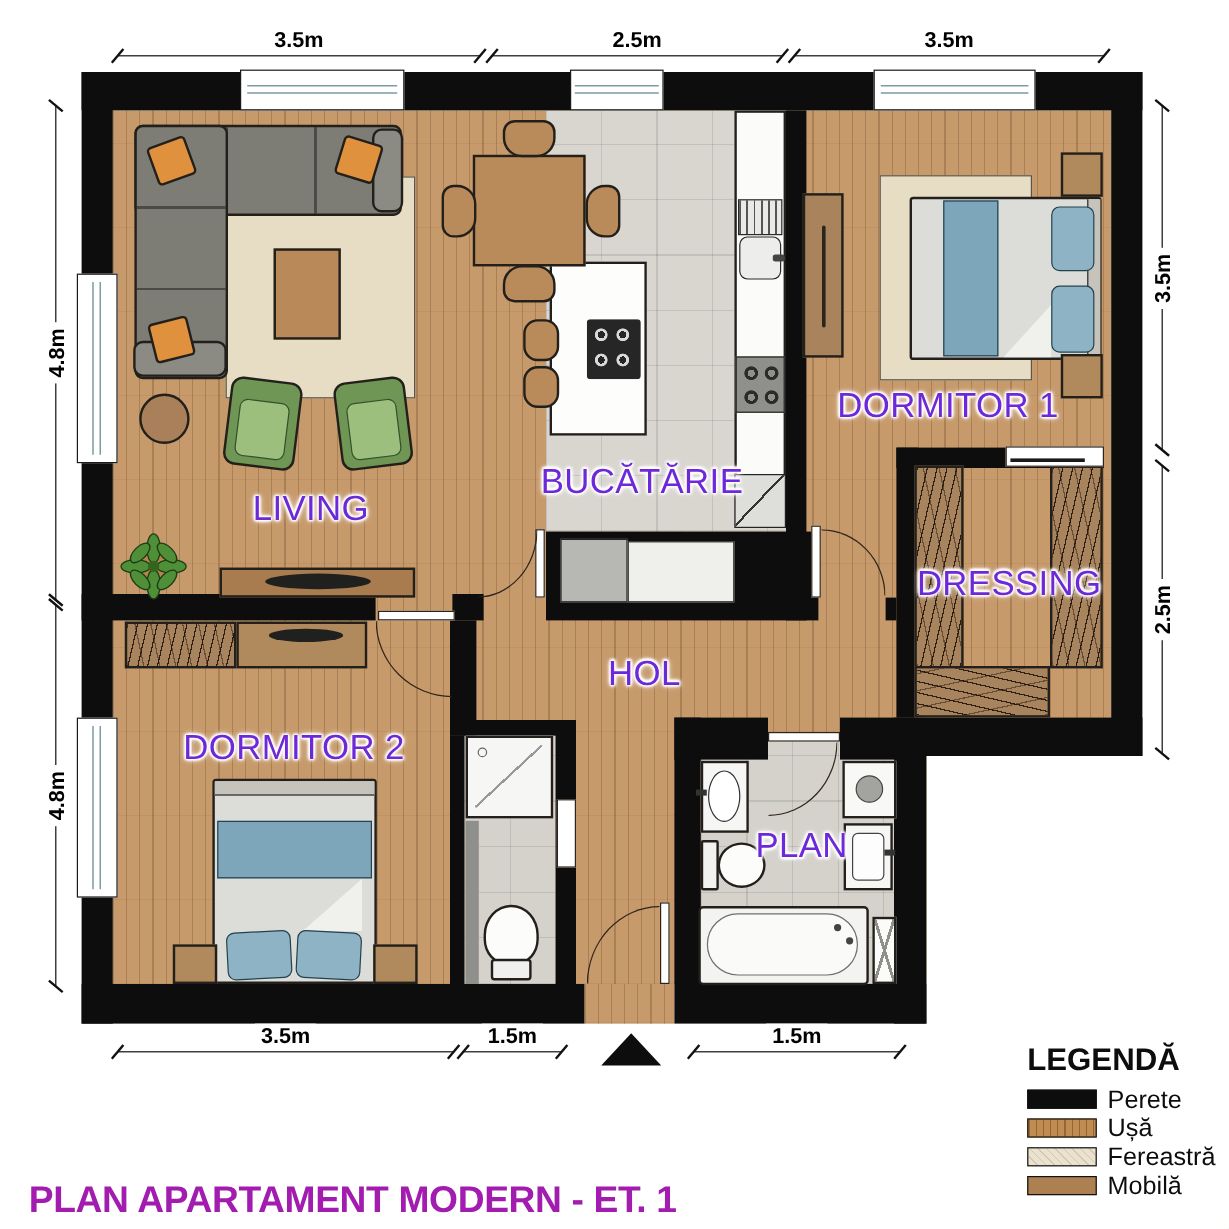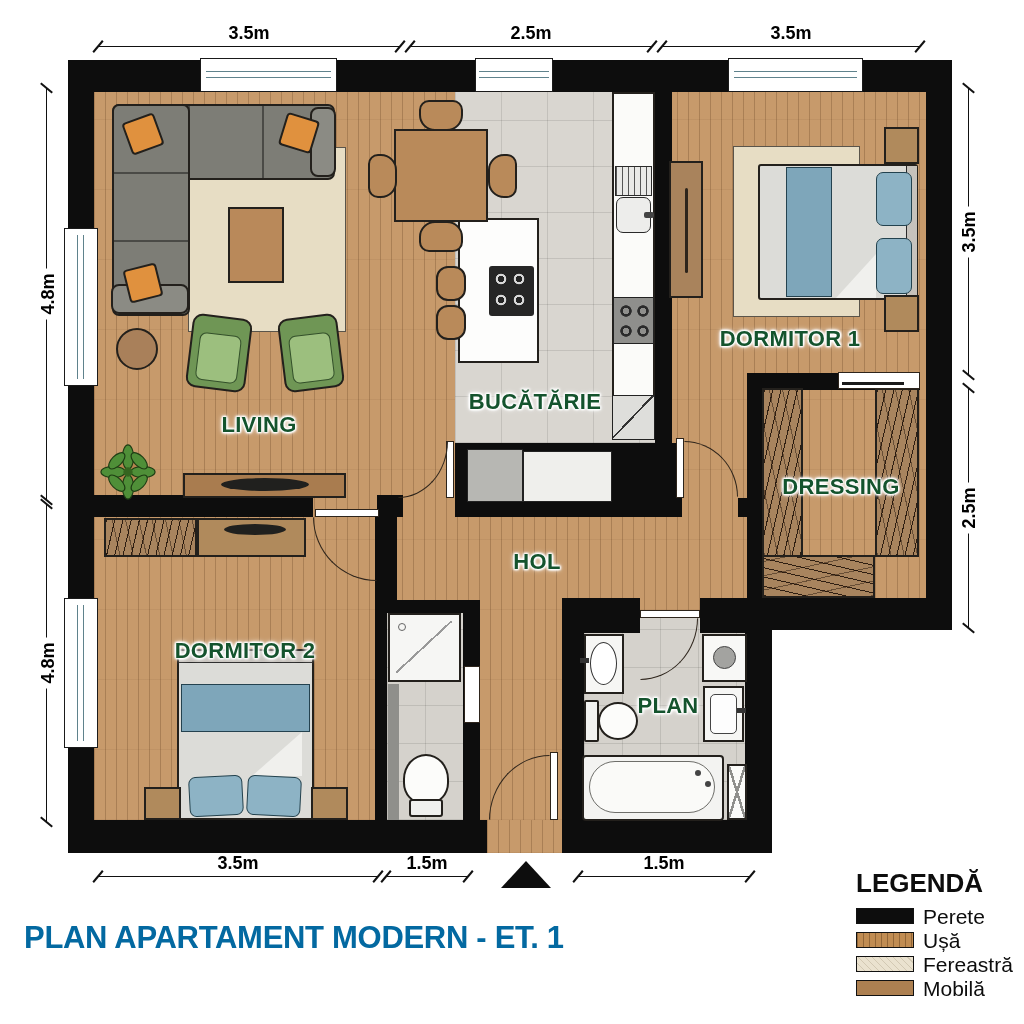--- a/index.html
+++ b/index.html
@@ -16,21 +16,21 @@
   .btile{background-color:#d5d2cc;
         background-image:repeating-linear-gradient(90deg,rgba(0,0,0,.10) 0 1px,transparent 1px 38px),
                          repeating-linear-gradient(0deg,rgba(0,0,0,.10) 0 1px,transparent 1px 38px);}
   .fur{position:absolute;box-sizing:border-box;border:2px solid #23201c;}
   .hatch{background-color:#a8845e;
         background-image:repeating-linear-gradient(103deg,rgba(25,12,4,.85) 0 1px,transparent 1px 8px),
                          repeating-linear-gradient(78deg,rgba(25,12,4,.45) 0 1px,transparent 1px 13px);}
   .hatch2{background-color:#a8845e;
         background-image:repeating-linear-gradient(13deg,rgba(25,12,4,.85) 0 1px,transparent 1px 9px),
                          repeating-linear-gradient(-12deg,rgba(25,12,4,.45) 0 1px,transparent 1px 14px);}
-  .lbl{position:absolute;transform:translate(-50%,-50%);font-weight:bold;font-size:22px;color:#14532d;
+  .lbl{position:absolute;transform:translate(-50%,-50%);font-weight:normal;font-size:29px;color:#6d28d9;
        white-space:nowrap;letter-spacing:.3px;
        text-shadow:0 0 3px #fff,0 0 4px #fff,0 0 6px #fff,1px 1px 2px #fff,-1px -1px 2px #fff,1px -1px 2px #fff,-1px 1px 2px #fff;}
   
   .dim-h{position:absolute;height:0;border-top:1.7px solid #111;}
   .dim-h i{position:absolute;width:2px;height:15px;background:#111;top:-8px;}
   .dim-h i.t1{left:-1px;transform:rotate(40deg);} .dim-h i.t2{right:-1px;transform:rotate(40deg);}
   .dim-h b{position:absolute;left:50%;bottom:3px;transform:translateX(-50%);background:#fff;
            padding:0 5px;font-size:18px;white-space:nowrap;}
   .dim-v{position:absolute;width:0;border-left:1.7px solid #111;}
   .dim-v i{position:absolute;width:15px;height:2px;background:#111;left:-8px;}
@@ -52,21 +52,21 @@
   .arc.bl{border-left-color:#2d241b;border-bottom-color:#2d241b;border-bottom-left-radius:100% 100%;}
   .arc.tl{border-top-color:#2d241b;border-left-color:#2d241b;border-top-left-radius:100% 100%;}
   .leaf{position:absolute;background:#fff;border:1.3px solid #2d241b;box-sizing:border-box;}
   
   .leg-title{position:absolute;font-weight:bold;font-size:26px;color:#0d0d0d;}
   .leg-row{position:absolute;height:18px;}
   .leg-sw{position:absolute;left:0;top:1px;width:58px;height:16px;border:1.6px solid #111;box-sizing:border-box;}
   .leg-sw.wd{background-image:repeating-linear-gradient(90deg,rgba(90,55,22,.45) 0 1px,transparent 1px 6px);}
   .leg-sw.wn{background-image:repeating-linear-gradient(45deg,rgba(140,125,95,.25) 0 1px,transparent 1px 5px);}
   .leg-lb{position:absolute;left:67px;top:-2px;font-size:21px;color:#0d0d0d;}
-  #title{position:absolute;left:24px;top:920px;font-weight:bold;font-size:31px;color:#0369a1;letter-spacing:-.3px;}
+  #title{position:absolute;left:24px;top:982px;font-weight:bold;font-size:31px;color:#a21caf;letter-spacing:-.3px;}
   .burn-l{background-image:
      radial-gradient(circle at 12px 13px,transparent 0 3px,#d9d9d9 3px 5px,transparent 5.6px),
      radial-gradient(circle at 30px 13px,transparent 0 3px,#d9d9d9 3px 5px,transparent 5.6px),
      radial-gradient(circle at 12px 34px,transparent 0 3px,#d9d9d9 3px 5px,transparent 5.6px),
      radial-gradient(circle at 30px 34px,transparent 0 3px,#d9d9d9 3px 5px,transparent 5.6px);}
   .burn-d{background-image:
      radial-gradient(circle at 12px 13px,transparent 0 3px,#2b2b2b 3px 5.4px,transparent 6px),
      radial-gradient(circle at 29px 13px,transparent 0 3px,#2b2b2b 3px 5.4px,transparent 6px),
      radial-gradient(circle at 12px 33px,transparent 0 3px,#2b2b2b 3px 5.4px,transparent 6px),
      radial-gradient(circle at 29px 33px,transparent 0 3px,#2b2b2b 3px 5.4px,transparent 6px);}
@@ -234,21 +234,21 @@
   <div class="leaf" style="left:838px;top:372px;width:82px;height:17px;">
     <div class="a" style="left:3px;top:9px;width:62px;height:2.5px;background:#1a1a1a;"></div>
   </div>
 
   <div class="a" style="left:501px;top:861px;width:0;height:0;border-left:25px solid transparent;border-right:25px solid transparent;border-bottom:27px solid #0d0d0d;"></div>
 
   <div class="lbl" style="left:259px;top:425px;">LIVING</div>
   <div class="lbl" style="left:535px;top:402px;">BUCĂTĂRIE</div>
   <div class="lbl" style="left:537px;top:562px;">HOL</div>
   <div class="lbl" style="left:790px;top:339px;">DORMITOR 1</div>
-  <div class="lbl" style="left:245px;top:651px;text-align:right;">DORMITOR 2</div>
+  <div class="lbl" style="left:245px;top:624px;text-align:right;">DORMITOR 2</div>
   <div class="lbl" style="left:841px;top:487px;">DRESSING</div>
   <div class="lbl" style="left:668px;top:706px;">PLAN</div>
 
   <div class="dim-h" style="left:98px;top:46px;width:302px;">
       <i class="t1"></i>
       <i class="t2"></i>
       <b>3.5m</b>
     </div>
   <div class="dim-h" style="left:410px;top:46px;width:242px;">
       <i class="t1"></i>

